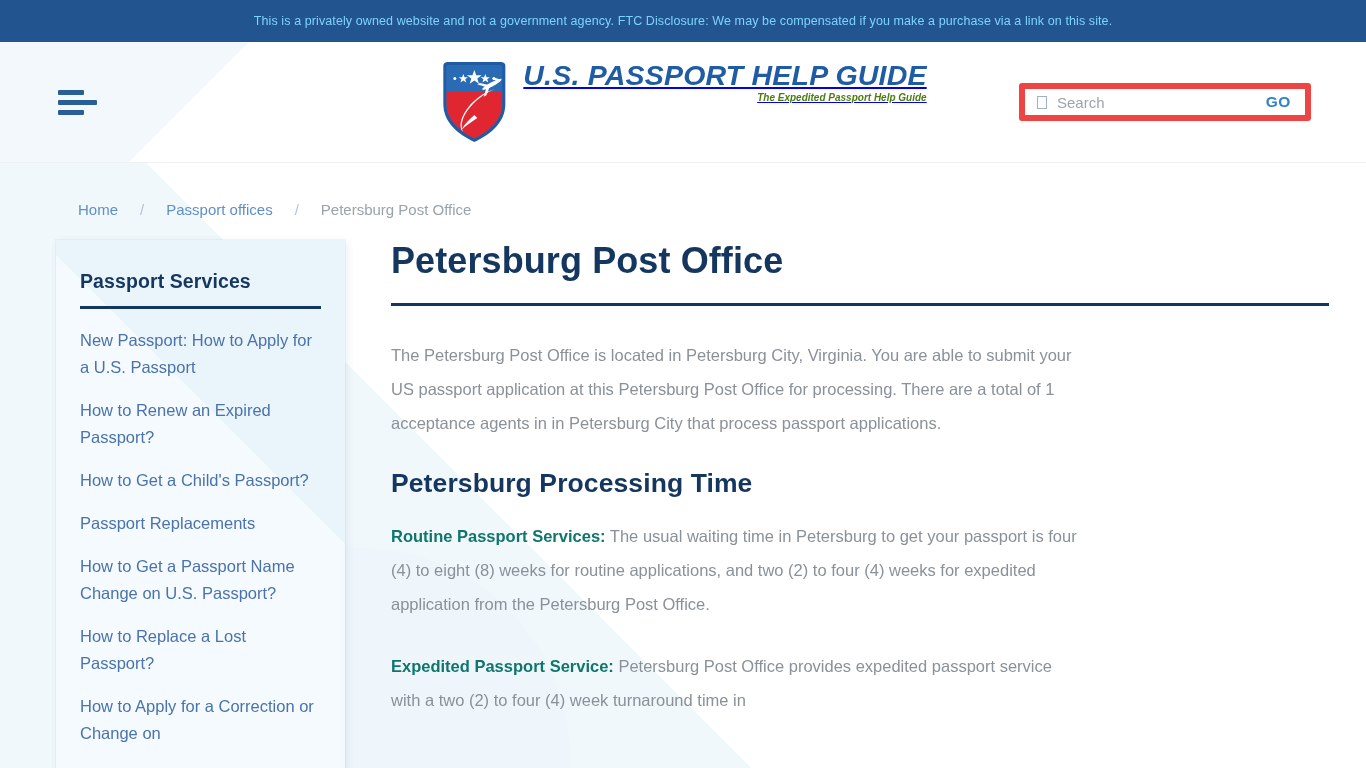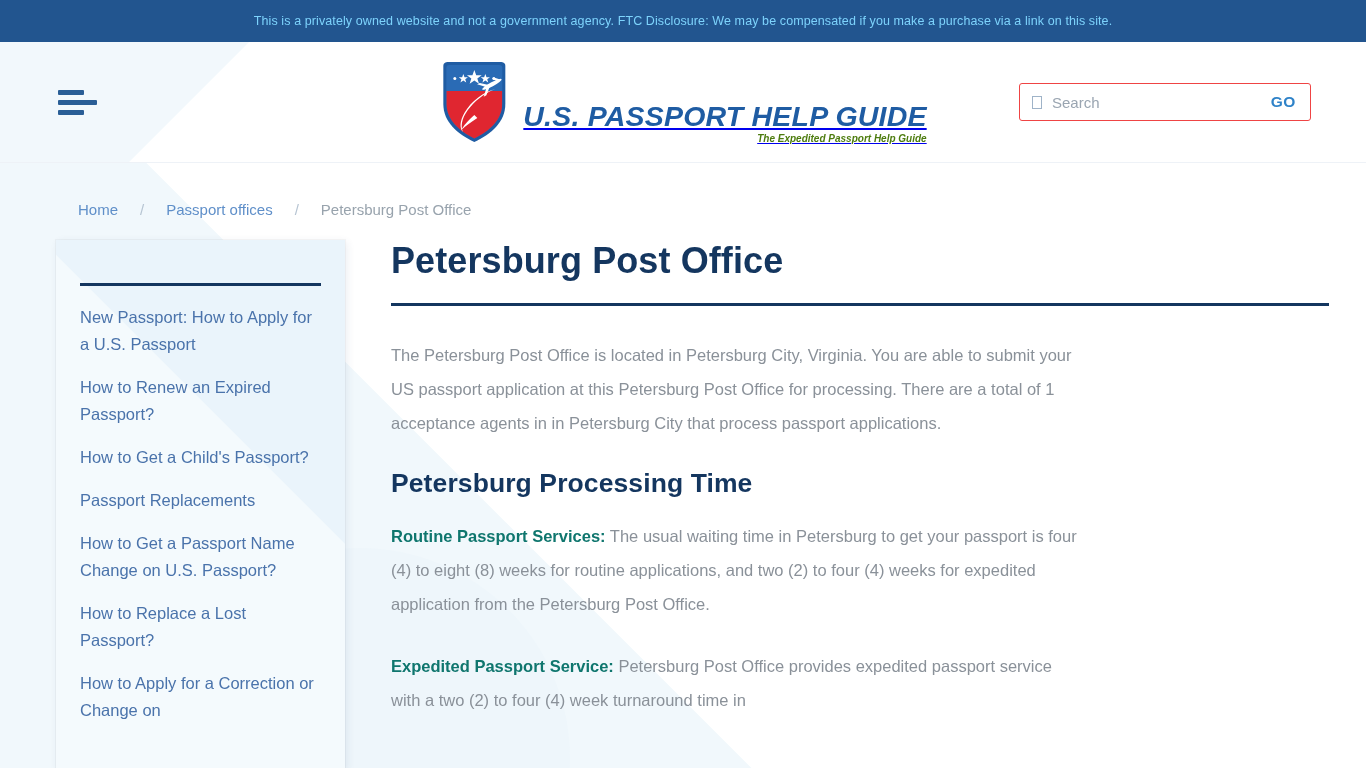--- a/index.html
+++ b/index.html
@@ -74,21 +74,21 @@
   .hamburger span:nth-child(2) { width: 39px; }
   .hamburger span:nth-child(3) { width: 26px; }
 
   
   .logo-block {
     position: absolute;
     left: 50%;
     top: 50%;
     transform: translate(-50%, -50%);
     display: flex;
-    align-items: flex-end;
+    align-items: flex-start;
     gap: 14px;
     white-space: nowrap;
   }
   .shield { width: 70px; height: 84px; flex: 0 0 auto; }
   .logo-text { display: flex; flex-direction: column; align-items: flex-end; }
   .logo-main {
     font-size: 28.5px;
     font-weight: bold;
     font-style: italic;
     color: #1f5ca3;
@@ -106,21 +106,21 @@
   }
 
   
   .search-wrap {
     position: absolute;
     right: 55px;
     top: 50%;
     transform: translateY(-50%);
     width: 292px;
     height: 38px;
-    border: 1px solid #ef4444;
+    border: 6px solid #ef4444;
     border-radius: 3px;
     background: #fff;
     display: flex;
     align-items: center;
     padding: 0 14px 0 12px;
   }
   .search-glyph {
     width: 10px; height: 13px;
     border: 1.2px solid #9fb3c8;
     margin-right: 10px;
@@ -364,20 +364,21 @@
       <a class="crumb-link" href="#">Passport offices</a>
       <span class="crumb-sep">/</span>
       <span class="crumb-current">Petersburg Post Office</span>
     </nav>
 
     <div class="columns">
 
       <aside class="sidebar">
         <div class="sidebar-sheen"></div>
         <div class="sidebar-inner">
+          <h2 class="sidebar-title">Passport Services</h2>
           <div class="sidebar-rule"></div>
 
           <a class="sidebar-link" href="#">New Passport: How to Apply for a U.S. Passport</a>
           <a class="sidebar-link" href="#">How to Renew an Expired Passport?</a>
           <a class="sidebar-link" href="#">How to Get a Child's Passport?</a>
           <a class="sidebar-link" href="#">Passport Replacements</a>
           <a class="sidebar-link" href="#">How to Get a Passport Name Change on U.S. Passport?</a>
           <a class="sidebar-link" href="#">How to Replace a Lost Passport?</a>
           <a class="sidebar-link" href="#">How to Apply for a Correction or Change on</a>
         </div>

